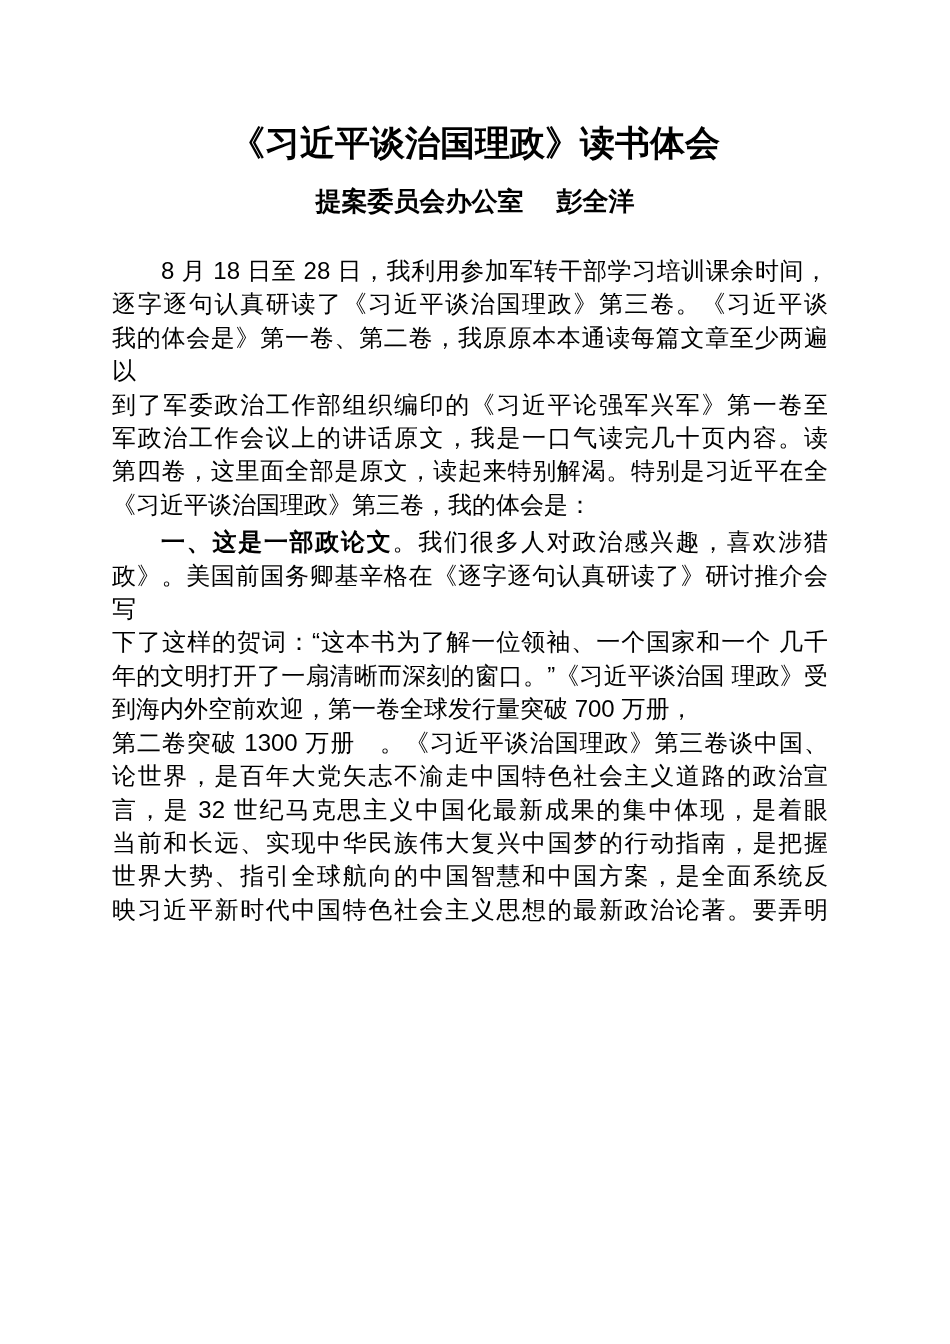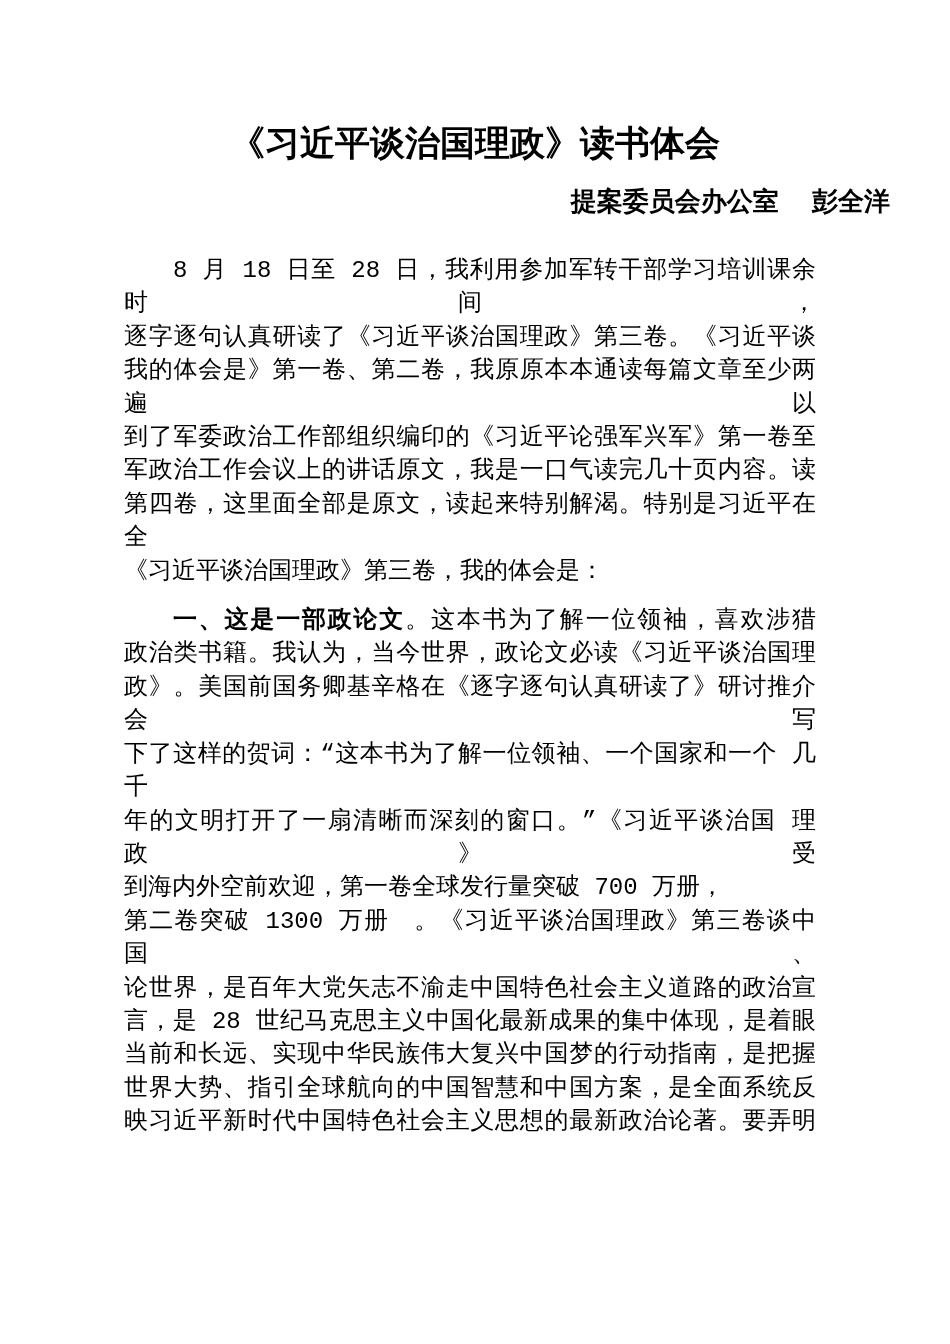--- a/index.html
+++ b/index.html
@@ -21,29 +21,29 @@
     line-height: 46px;
     font-weight: 700;
     text-align: center;
     letter-spacing: 0px;
   }
   .doc-byline {
     margin: 18px 60px 0 60px;
     font-size: 26px;
     line-height: 34px;
     font-weight: 700;
-    text-align: right;
+    text-align: center;
   }
   .doc-body {
     margin: 36px 118px 0 108px;
     font-size: 24px;
     line-height: 33.4px;
     text-align: justify;
   }
-  .paragraph { margin: 16px; font-family: Liberation Mono, monospace; }
+  .paragraph { margin: 4px; }
   .line {
     min-height: 33.4px;
     text-align: justify;
     text-align-last: left;
     overflow: hidden;
   }
   .line.fill { text-align-last: justify; }
   .line.indent { text-indent: 49px; }
   .line b { font-weight: 700; }
 </style>
@@ -57,27 +57,26 @@
       <div class="paragraph">
         <div class="line indent fill"><span>8 月 18 日至 28 日，我利用参加军转干部学习培训课余时间，</span></div>
         <div class="line fill"><span>逐字逐句认真研读了《习近平谈治国理政》第三卷。《习近平谈</span></div>
         <div class="line fill"><span>我的体会是》第一卷、第二卷，我原原本本通读每篇文章至少两遍以</span></div>
         <div class="line fill"><span>到了军委政治工作部组织编印的《习近平论强军兴军》第一卷至</span></div>
         <div class="line fill"><span>军政治工作会议上的讲话原文，我是一口气读完几十页内容。读</span></div>
         <div class="line fill"><span>第四卷，这里面全部是原文，读起来特别解渴。特别是习近平在全</span></div>
         <div class="line"><span>《习近平谈治国理政》第三卷，我的体会是：</span></div>
       </div>
       <div class="paragraph">
-        <div class="line indent fill"><b>一、这是一部政论文</b><span>。这本书为了解一位领袖，喜欢涉猎</span></div>
-        <div class="line fill"><span>政治类书籍。我认为，当今世界，政论文必读《习近平谈治国理</span></div>
+        <div class="line indent fill"><b>一、这是一部政论文</b><span>。我们很多人对政治感兴趣，喜欢涉猎</span></div>
         <div class="line fill"><span>政》。美国前国务卿基辛格在《逐字逐句认真研读了》研讨推介会写</span></div>
         <div class="line fill"><span>下了这样的贺词：“这本书为了解一位领袖、一个国家和一个 几千</span></div>
         <div class="line fill"><span>年的文明打开了一扇清晰而深刻的窗口。”《习近平谈治国 理政》受</span></div>
         <div class="line"><span>到海内外空前欢迎，第一卷全球发行量突破 700 万册，</span></div>
         <div class="line fill"><span>第二卷突破 1300 万册　。《习近平谈治国理政》第三卷谈中国、</span></div>
         <div class="line fill"><span>论世界，是百年大党矢志不渝走中国特色社会主义道路的政治宣</span></div>
-        <div class="line fill"><span>言，是 28 世纪马克思主义中国化最新成果的集中体现，是着眼</span></div>
+        <div class="line fill"><span>言，是 32 世纪马克思主义中国化最新成果的集中体现，是着眼</span></div>
         <div class="line fill"><span>当前和长远、实现中华民族伟大复兴中国梦的行动指南，是把握</span></div>
         <div class="line fill"><span>世界大势、指引全球航向的中国智慧和中国方案，是全面系统反</span></div>
         <div class="line fill"><span>映习近平新时代中国特色社会主义思想的最新政治论著。要弄明</span></div>
       </div>
     </div>
 </div>
 
 </body></html>

